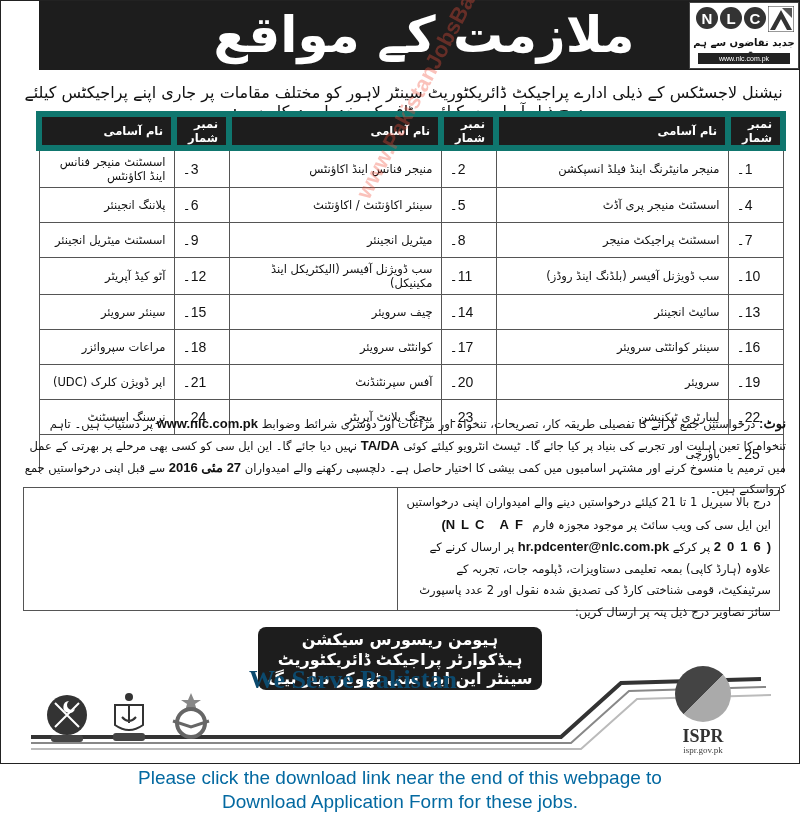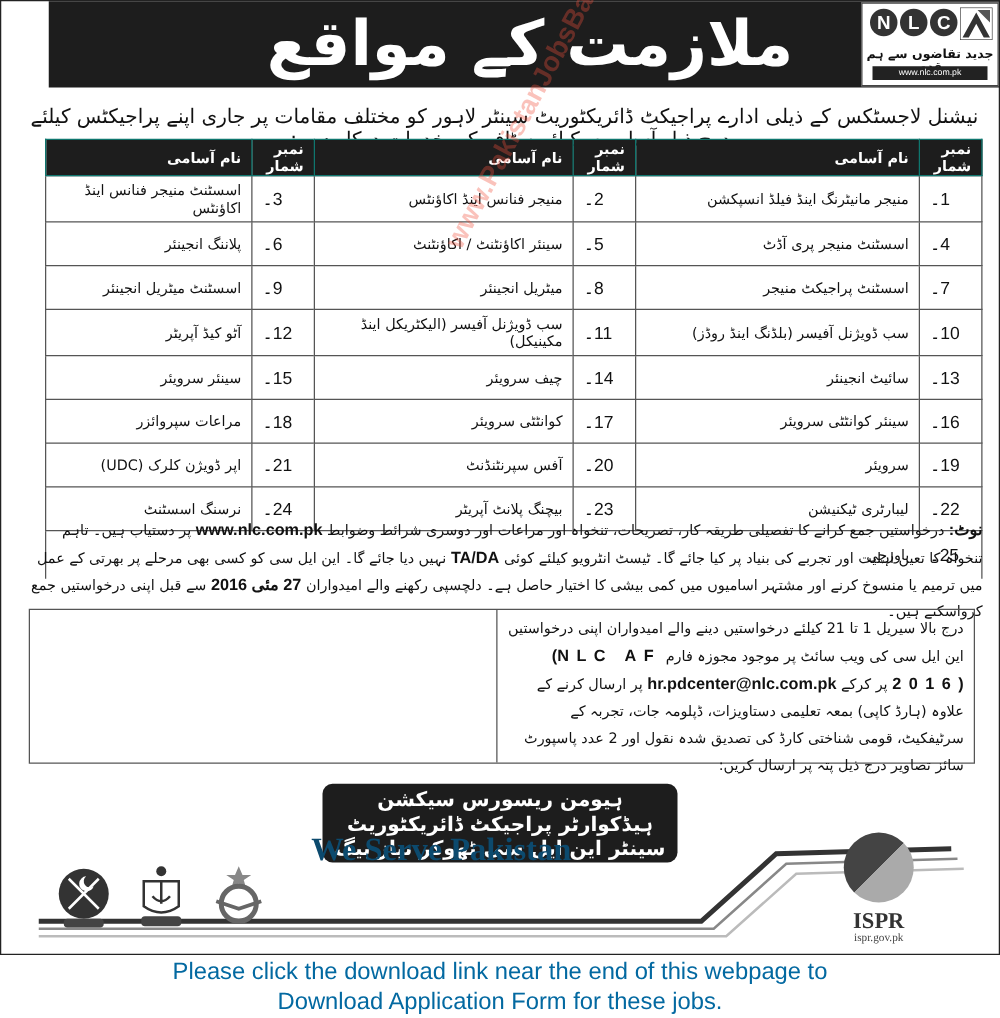--- a/index.html
+++ b/index.html
@@ -8,21 +8,21 @@
   .banner { position:absolute; left:0; top:0; width:780px; height:69px; background:#1d1d1d;margin-left:38px; }
   .banner-title { position:absolute; left:150px; top:2px; width:470px; text-align:center; color:#fff; font-size:50px; font-weight:bold; line-height:64px; direction:rtl; }
   .logo { position:absolute; left:688px; top:1px; width:110px; height:67px; background:#fff; border:1px solid #444; box-sizing:border-box; }
   .logo-nlc { position:absolute; left:6px; top:4px; display:flex; gap:2px; }
   .logo-nlc span { width:22px; height:22px; border-radius:50%; background:#333; color:#fff; font-weight:bold; font-size:15px; display:flex; align-items:center; justify-content:center; font-family:"Liberation Sans", sans-serif; }
   .logo-mark { position:absolute; left:78px; top:3px; width:26px; height:26px; }
   .logo-tag { position:absolute; left:2px; top:34px; width:104px; text-align:center; font-size:10px; font-weight:bold; direction:rtl; color:#111; }
   .logo-url { position:absolute; left:8px; top:50px; width:92px; height:11px; background:#222; color:#fff; font-size:7px; text-align:center; line-height:11px; font-family:"Liberation Sans", sans-serif; }
   .intro { position:absolute; left:20px; top:82px; width:765px; direction:rtl; text-align:center; font-size:16px; }
   table.jobs { position:absolute; left:35px; top:110px; width:750px; border-collapse:collapse; direction:rtl; font-size:11.5px; }
-  table.jobs th { background:#1d1d1d; color:#fff; font-weight:bold; height:25px; border:1px solid #0f766e; text-align:right; padding:0 8px; font-size:11.5px; }
+  table.jobs th { background:#1d1d1d; color:#fff; font-weight:bold; height:25px; border:6px solid #0f766e; text-align:right; padding:0 8px; font-size:11.5px; }
   table.jobs td { border:1px solid #555; height:26px; padding:4px 8px; text-align:right; }
   table.jobs td.num { width:32px; text-align:left; font-family:"Liberation Sans", sans-serif; font-size:14px; }
   .c-num { width:33px; }
   .note { position:absolute; left:20px; top:412px; width:765px; direction:rtl; text-align:right; font-size:11.5px; line-height:21px; }
   .note b { font-family:"Liberation Sans", sans-serif; font-size:13px; }
   .boxes { position:absolute; left:22px; top:486px; width:755px; height:122px; border:1px solid #555; display:flex; direction:rtl; }
   .box { padding:4px 8px; font-size:11.5px; line-height:21.5px; text-align:right; direction:rtl; }
   .box.right { width:365px; border-left:1px solid #555; }
   .box.left { flex:1; }
   .box b { font-family:"Liberation Sans", sans-serif; font-size:13px; }

